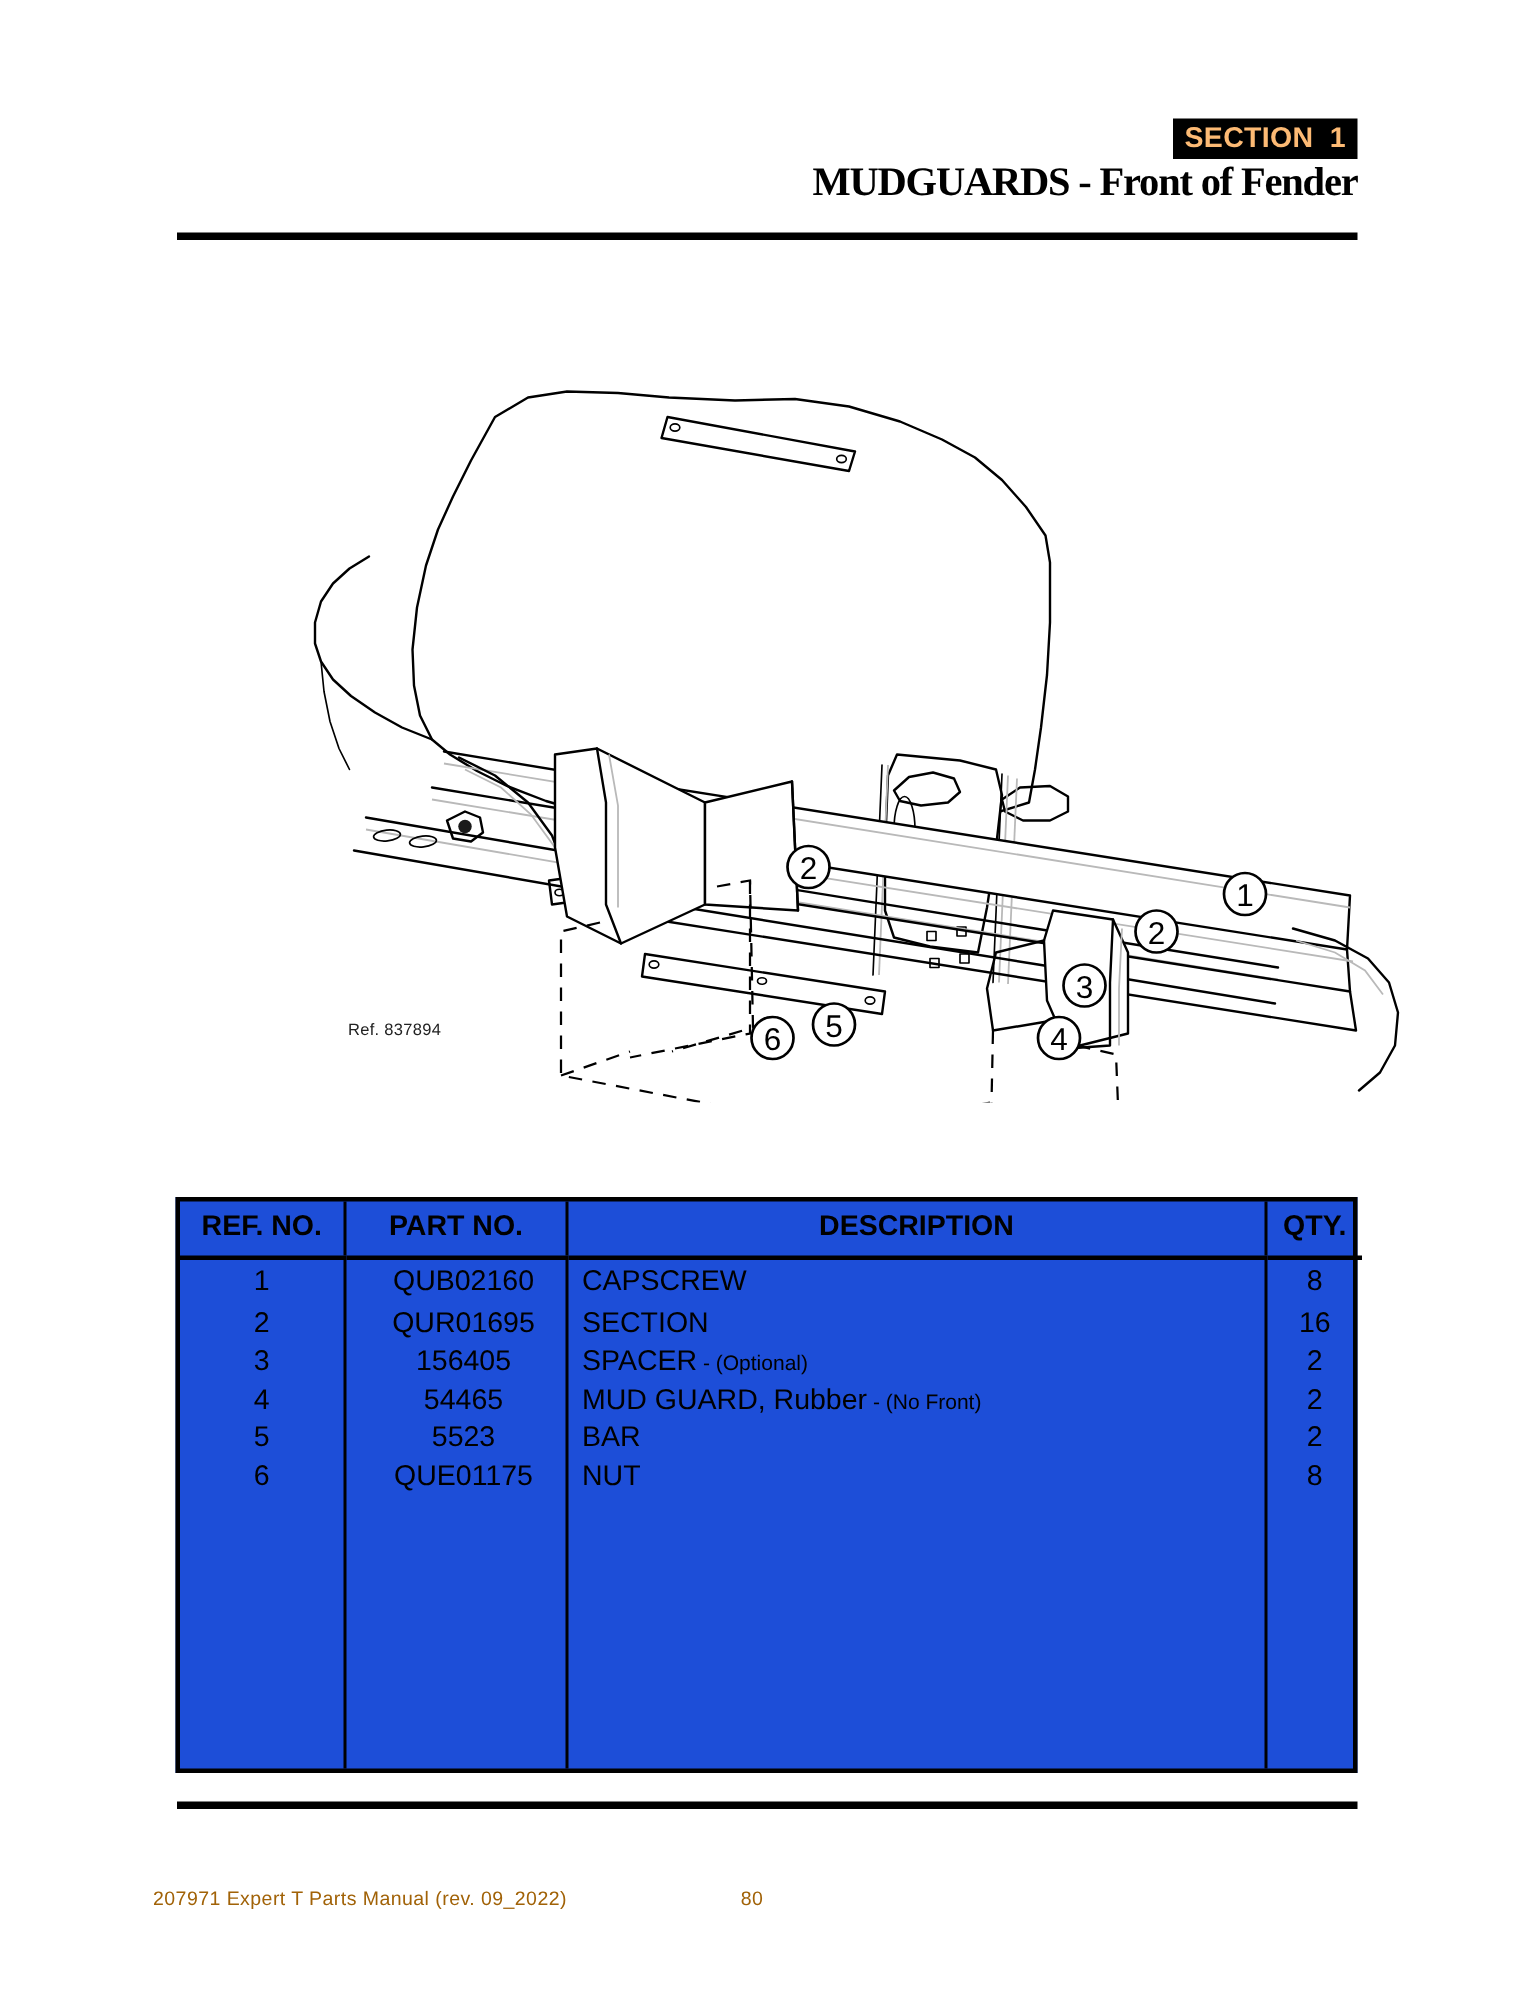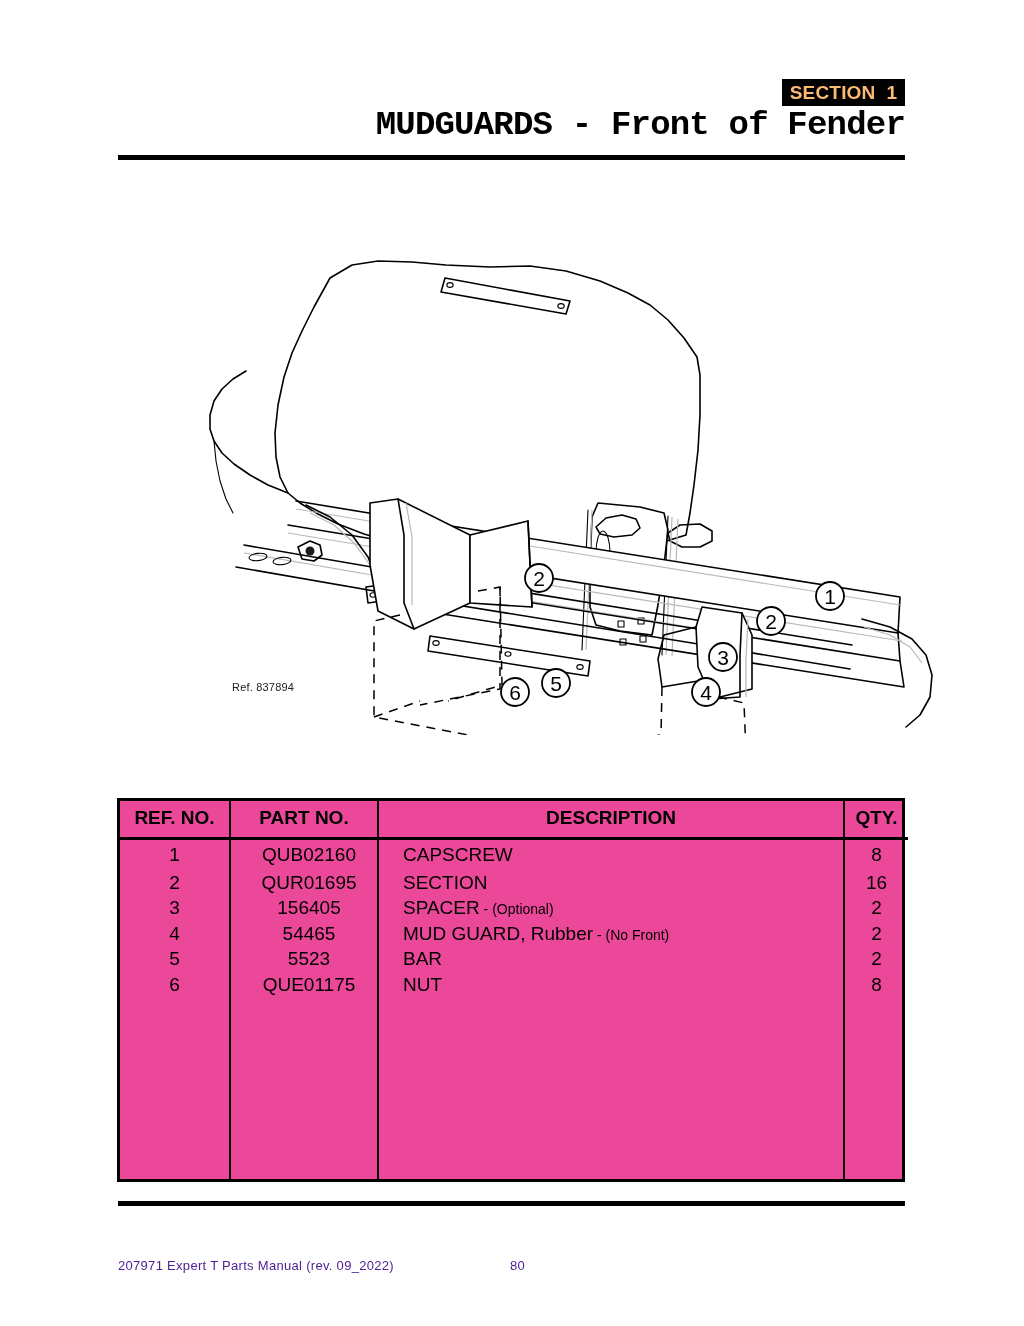--- a/index.html
+++ b/index.html
@@ -34,26 +34,26 @@
     letter-spacing: 0.2px;
     font-family: "Liberation Sans", sans-serif;
   }
   #section-badge .sec-word { display: inline-block; }
   #section-badge .sec-num  { display: inline-block; }
 
   #page-title {
     position: absolute;
     right: 119px;
     top: 106px;
-    font-size: 34px;
+    font-size: 27px;
     font-weight: bold;
     letter-spacing: -0.8px;
     white-space: nowrap;
     text-align: right;
-    font-family: Liberation Mono, monospace;
+    font-family: Liberation Serif, serif;
   }
 
   #header-rule {
     position: absolute;
     left: 118px;
     top: 155px;
     width: 787px;
     height: 5px;
     background: #000000;
   }
@@ -81,21 +81,21 @@
 
   
   #parts-table {
     position: absolute;
     left: 117px;
     top: 798px;
     width: 788px;
     height: 384px;
     border: 3px solid #000000;
     box-sizing: border-box;
-    background: #ec4899;
+    background: #1d4ed8;
   }
   #parts-table table {
     border-collapse: collapse;
     width: 100%;
     height: 100%;
     table-layout: fixed;
   }
   #parts-table col.c-ref  { width: 110px; }
   #parts-table col.c-part { width: 148px; }
   #parts-table col.c-desc { width: 466px; }
@@ -121,43 +121,43 @@
     font-family: "Liberation Sans", sans-serif;
     padding: 0;
     vertical-align: top;
     line-height: 25.5px;
   }
   #parts-table tbody td:last-child { border-right: none; }
 
   #parts-table tbody td.cell-ref,
   #parts-table tbody td.cell-qty { text-align: center; }
   #parts-table tbody td.cell-part { text-align: center; padding-left: 10px; }
-  #parts-table tbody td.cell-desc { text-align: left; padding-left: 24px; }
+  #parts-table tbody td.cell-desc { text-align: left; padding-left: 9px; }
 
   #parts-table tbody td .line { display: block; height: 25.5px; white-space: nowrap; }
   #parts-table tbody td .line:first-child { padding-top: 2px; height: 27.5px; }
 
   .suffix { font-size: 14px; text-align: center; }
 
   
   #footer-rule {
     position: absolute;
     left: 118px;
     top: 1201px;
     width: 787px;
     height: 5px;
     background: #000000;
   }
   #page-footer {
     position: absolute;
-    left: 118px;
+    left: 102px;
     top: 1258px;
     width: 787px;
     font-size: 13px;
-    color: #4c1d95;
+    color: #a16207;
     font-family: "Liberation Sans", sans-serif;
     letter-spacing: 0.3px;
   }
   #page-footer .foot-text { display: inline-block; }
   #page-footer .foot-page { display: inline-block; margin-left: 112px; }
 
   
   .ln   { fill: none; stroke: #000000; stroke-width: 1.6; stroke-linejoin: round; stroke-linecap: round; }
   .ln-t { fill: none; stroke: #000000; stroke-width: 1.1; stroke-linejoin: round; stroke-linecap: round; }
   .ln-g { fill: none; stroke: #b9b9b9; stroke-width: 1.2; }

